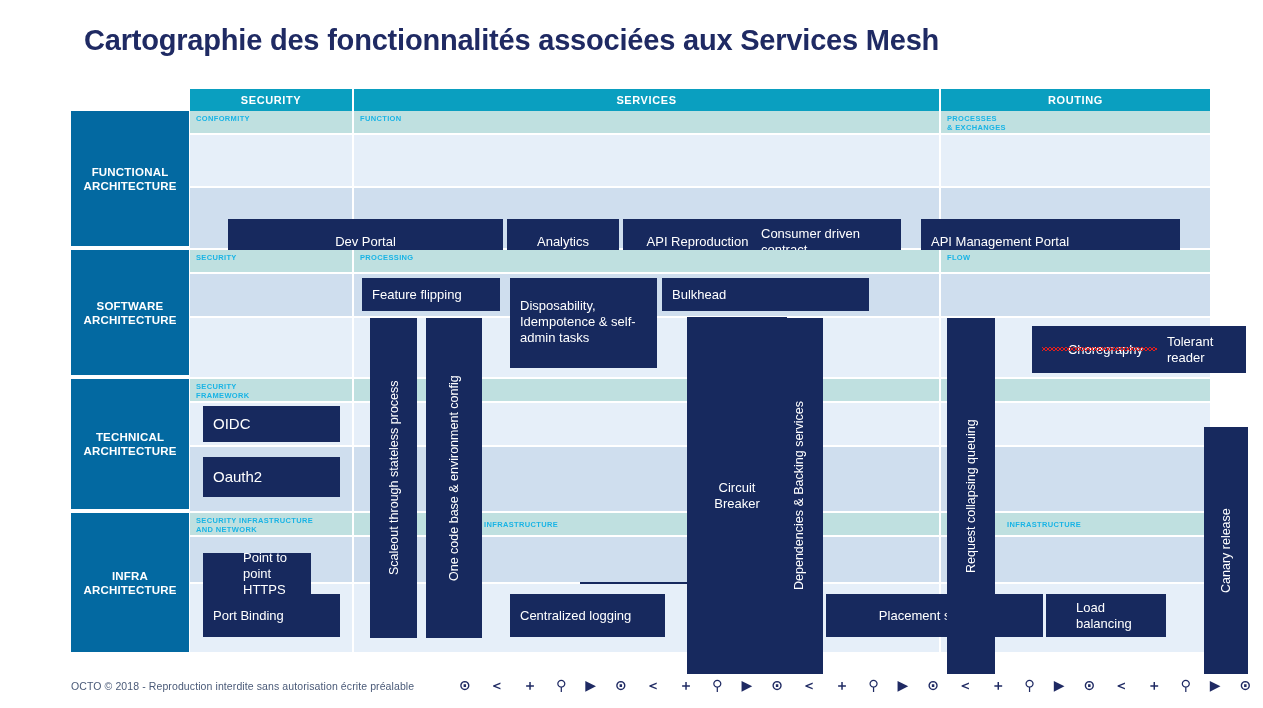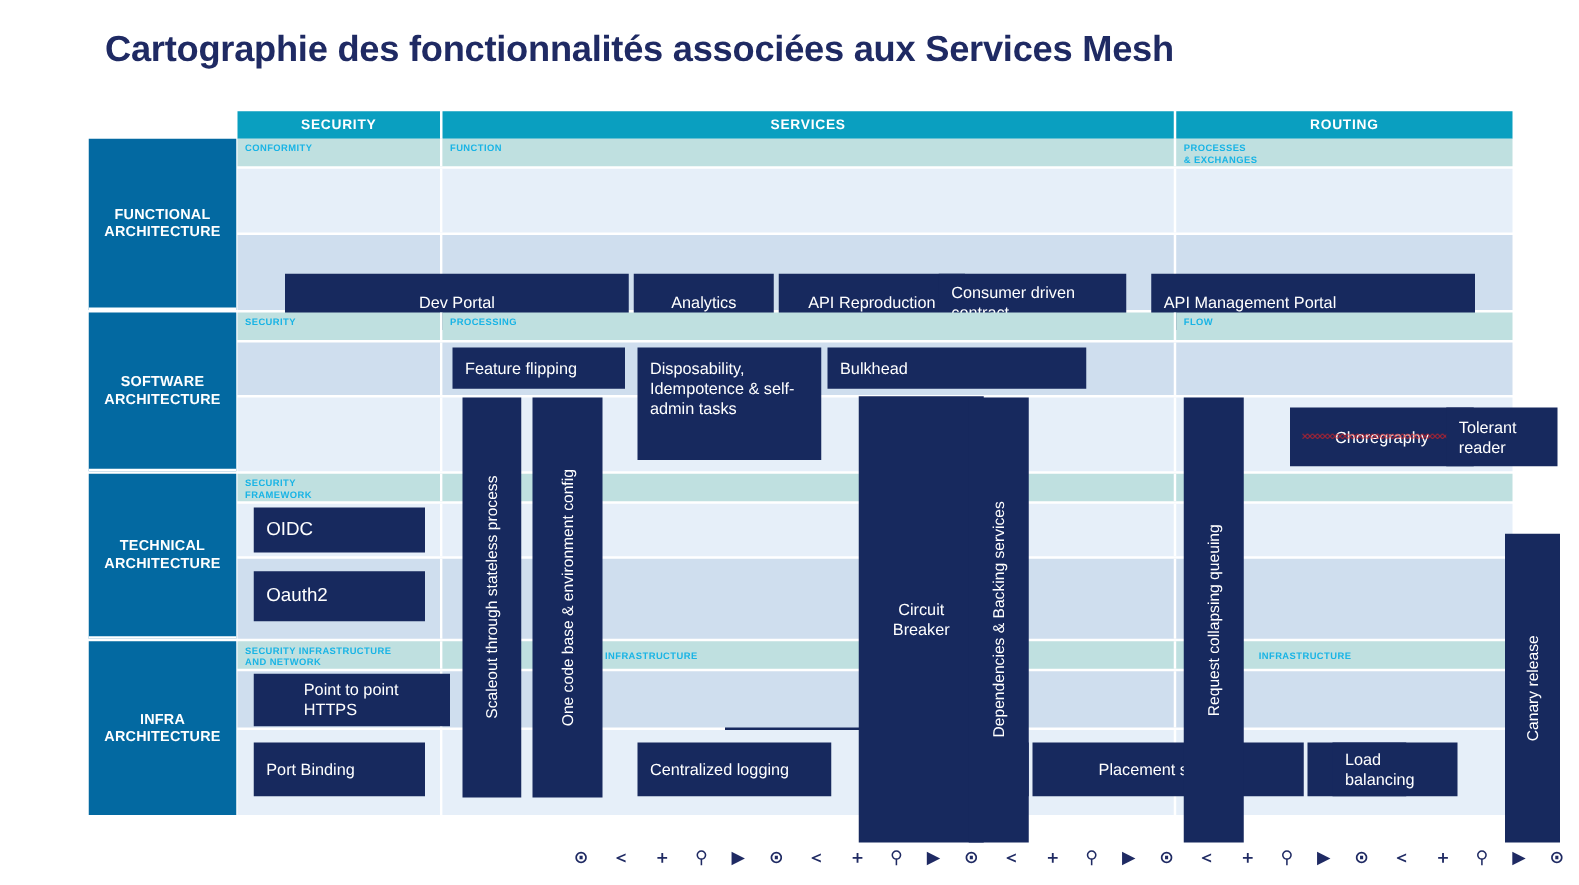--- a/index.html
+++ b/index.html
@@ -234,30 +234,30 @@
       <div class="cellrow" style="top:24px;height:45px;">
         <div class="cellseg tint-a" style="left:0;width:164px;"></div>
         <div class="cellseg tint-a" style="left:164px;width:587px;"></div>
         <div class="cellseg tint-a" style="left:751px;width:269px;border-right:none;"></div>
       </div>
       <div class="cellrow" style="top:71px;height:68px;">
         <div class="cellseg tint-b" style="left:0;width:164px;"></div>
         <div class="cellseg tint-b" style="left:164px;width:587px;"></div>
         <div class="cellseg tint-b" style="left:751px;width:269px;border-right:none;"></div>
       </div>
-      <div class="box" style="left:13px;top:26px;width:157px;height:42px;padding-left:40px;">Point to point HTTPS</div>
+      <div class="box" style="left:13px;top:40px;width:108px;height:42px;padding-left:40px;">Point to point HTTPS</div>
       <div class="box" style="left:13px;top:81px;width:137px;height:43px;">Port Binding</div>
       <div class="box" style="left:320px;top:81px;width:155px;height:43px;">Centralized logging</div>
       <div class="box center" style="left:480px;top:81px;width:128px;height:43px;">Containers</div>
       <div class="box center" style="left:611px;top:81px;width:217px;height:43px;">Placement strategy</div>
       <div class="box center" style="left:831px;top:81px;width:79px;height:43px;padding-left:44px;">SDN</div>
       <div class="box" style="left:876px;top:81px;width:100px;height:43px;">Load balancing</div>
     </div>
 
-    <div class="box" style="left:320px;top:189px;width:147px;height:90px;align-items:flex-start;padding-top:9px;">Disposability, Idempotence &amp; self-admin tasks</div>
+    <div class="box" style="left:320px;top:189px;width:147px;height:90px;align-items:flex-start;padding-top:20px;">Disposability, Idempotence &amp; self-admin tasks</div>
 
     <div class="box center" style="left:472px;top:228px;width:100px;height:357px;">Circuit Breaker</div>
 
     <div class="box vert" style="left:585px;top:229px;width:48px;height:356px;">Dependencies &amp; Backing services</div>
 
     <div class="box vert" style="left:180px;top:229px;width:47px;height:320px;">Scaleout through stateless process</div>
 
     <div class="box vert" style="left:236px;top:229px;width:56px;height:320px;">One code base &amp; environment config</div>
 
     <div class="box vert" style="left:757px;top:229px;width:48px;height:356px;">Request collapsing  queuing</div>
@@ -267,14 +267,15 @@
       <span class="sq"></span>
     </div>
 
     <div class="box" style="left:967px;top:237px;width:89px;height:47px;">Tolerant reader</div>
 
     <div class="box vert" style="left:1014px;top:338px;width:44px;height:247px;">Canary release</div>
   </div>
 </div>
 
 <div class="footer">
+  <div class="footer-text">OCTO © 2018 - Reproduction interdite sans autorisation écrite préalable</div>
   <div class="footer-icons">⊙ ＜ ＋ ⚲ ▶ ⊙ ＜ ＋ ⚲ ▶ ⊙ ＜ ＋ ⚲ ▶ ⊙ ＜ ＋ ⚲ ▶ ⊙ ＜ ＋ ⚲ ▶ ⊙ ＜ ＋ ⚲ ▶ ⊙ ＜ ＋ ⚲ ▶</div>
 </div>
 
 </body></html>

